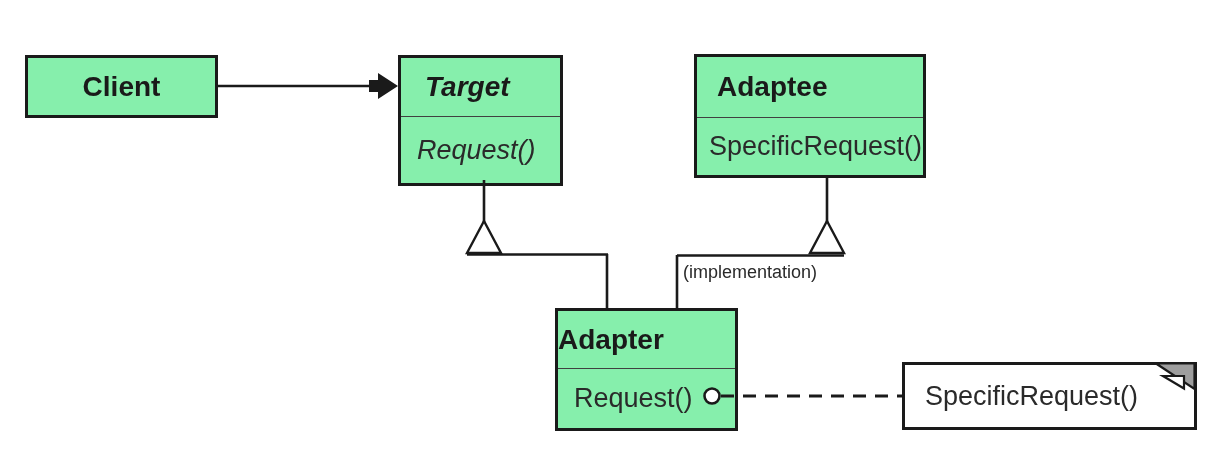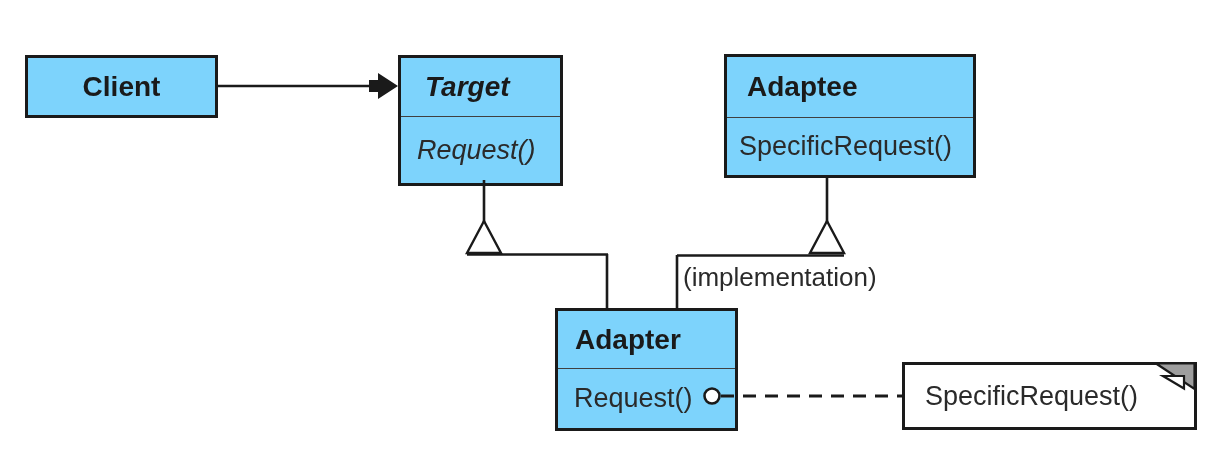--- a/index.html
+++ b/index.html
@@ -12,21 +12,21 @@
     position: relative;
     width: 1221px;
     height: 458px;
     background: #ffffff;
     overflow: hidden;
   }
   .uml-class {
     position: absolute;
     box-sizing: border-box;
     border: 3px solid #1a1a1a;
-    background: #7dd3fc;
+    background: #86efac;
     display: flex;
     flex-direction: column;
   }
   .uml-class .name-compartment {
     display: flex;
     align-items: center;
     font-weight: bold;
     font-size: 28px;
     color: #1a1a1a;
     flex: 0 0 auto;
@@ -37,21 +37,21 @@
     font-size: 27px;
     color: #2a2a2a;
     flex: 1 1 auto;
   }
   .divider { border-top: 1px solid #404040; }
   .abstract { font-style: italic; }
   .centered { justify-content: center; }
 
   .edge-label {
     position: absolute;
-    font-size: 26px;
+    font-size: 18px;
     color: #2a2a2a;
     white-space: nowrap;
     text-align: center;
   }
   .note-box {
     position: absolute;
     box-sizing: border-box;
     border: 3px solid #1a1a1a;
     background: #ffffff;
     display: flex;
@@ -73,27 +73,27 @@
 
   <div class="uml-class" style="left:25px; top:55px; width:193px; height:63px;">
     <div class="name-compartment centered" style="flex:1 1 auto; justify-content:center;">Client</div>
   </div>
 
   <div class="uml-class" style="left:398px; top:55px; width:165px; height:131px;">
     <div class="name-compartment abstract" style="height:58px; padding-left:24px;">Target</div>
     <div class="method-compartment abstract divider" style="padding-left:16px;">Request()</div>
   </div>
 
-  <div class="uml-class" style="left:724px; top:54px; width:252px; height:124px;">
+  <div class="uml-class" style="left:694px; top:54px; width:232px; height:124px;">
     <div class="name-compartment" style="height:60px; padding-left:20px;">Adaptee</div>
     <div class="method-compartment divider" style="padding-left:12px;">SpecificRequest()</div>
   </div>
 
   <div class="uml-class" style="left:555px; top:308px; width:183px; height:123px;">
-    <div class="name-compartment" style="height:57px; padding-left:17px;">Adapter</div>
+    <div class="name-compartment" style="height:57px; ">Adapter</div>
     <div class="method-compartment divider" style="padding-left:16px;">Request()</div>
   </div>
 
   <div class="note-box" style="left:902px; top:362px; width:295px; height:68px; padding-left:20px;">
     <span>SpecificRequest()</span>
   </div>
 
   <div class="edge-label" style="left:683px; top:262px;">(implementation)</div>
 
   <svg class="wires" width="1221" height="458" viewBox="0 0 1221 458">

